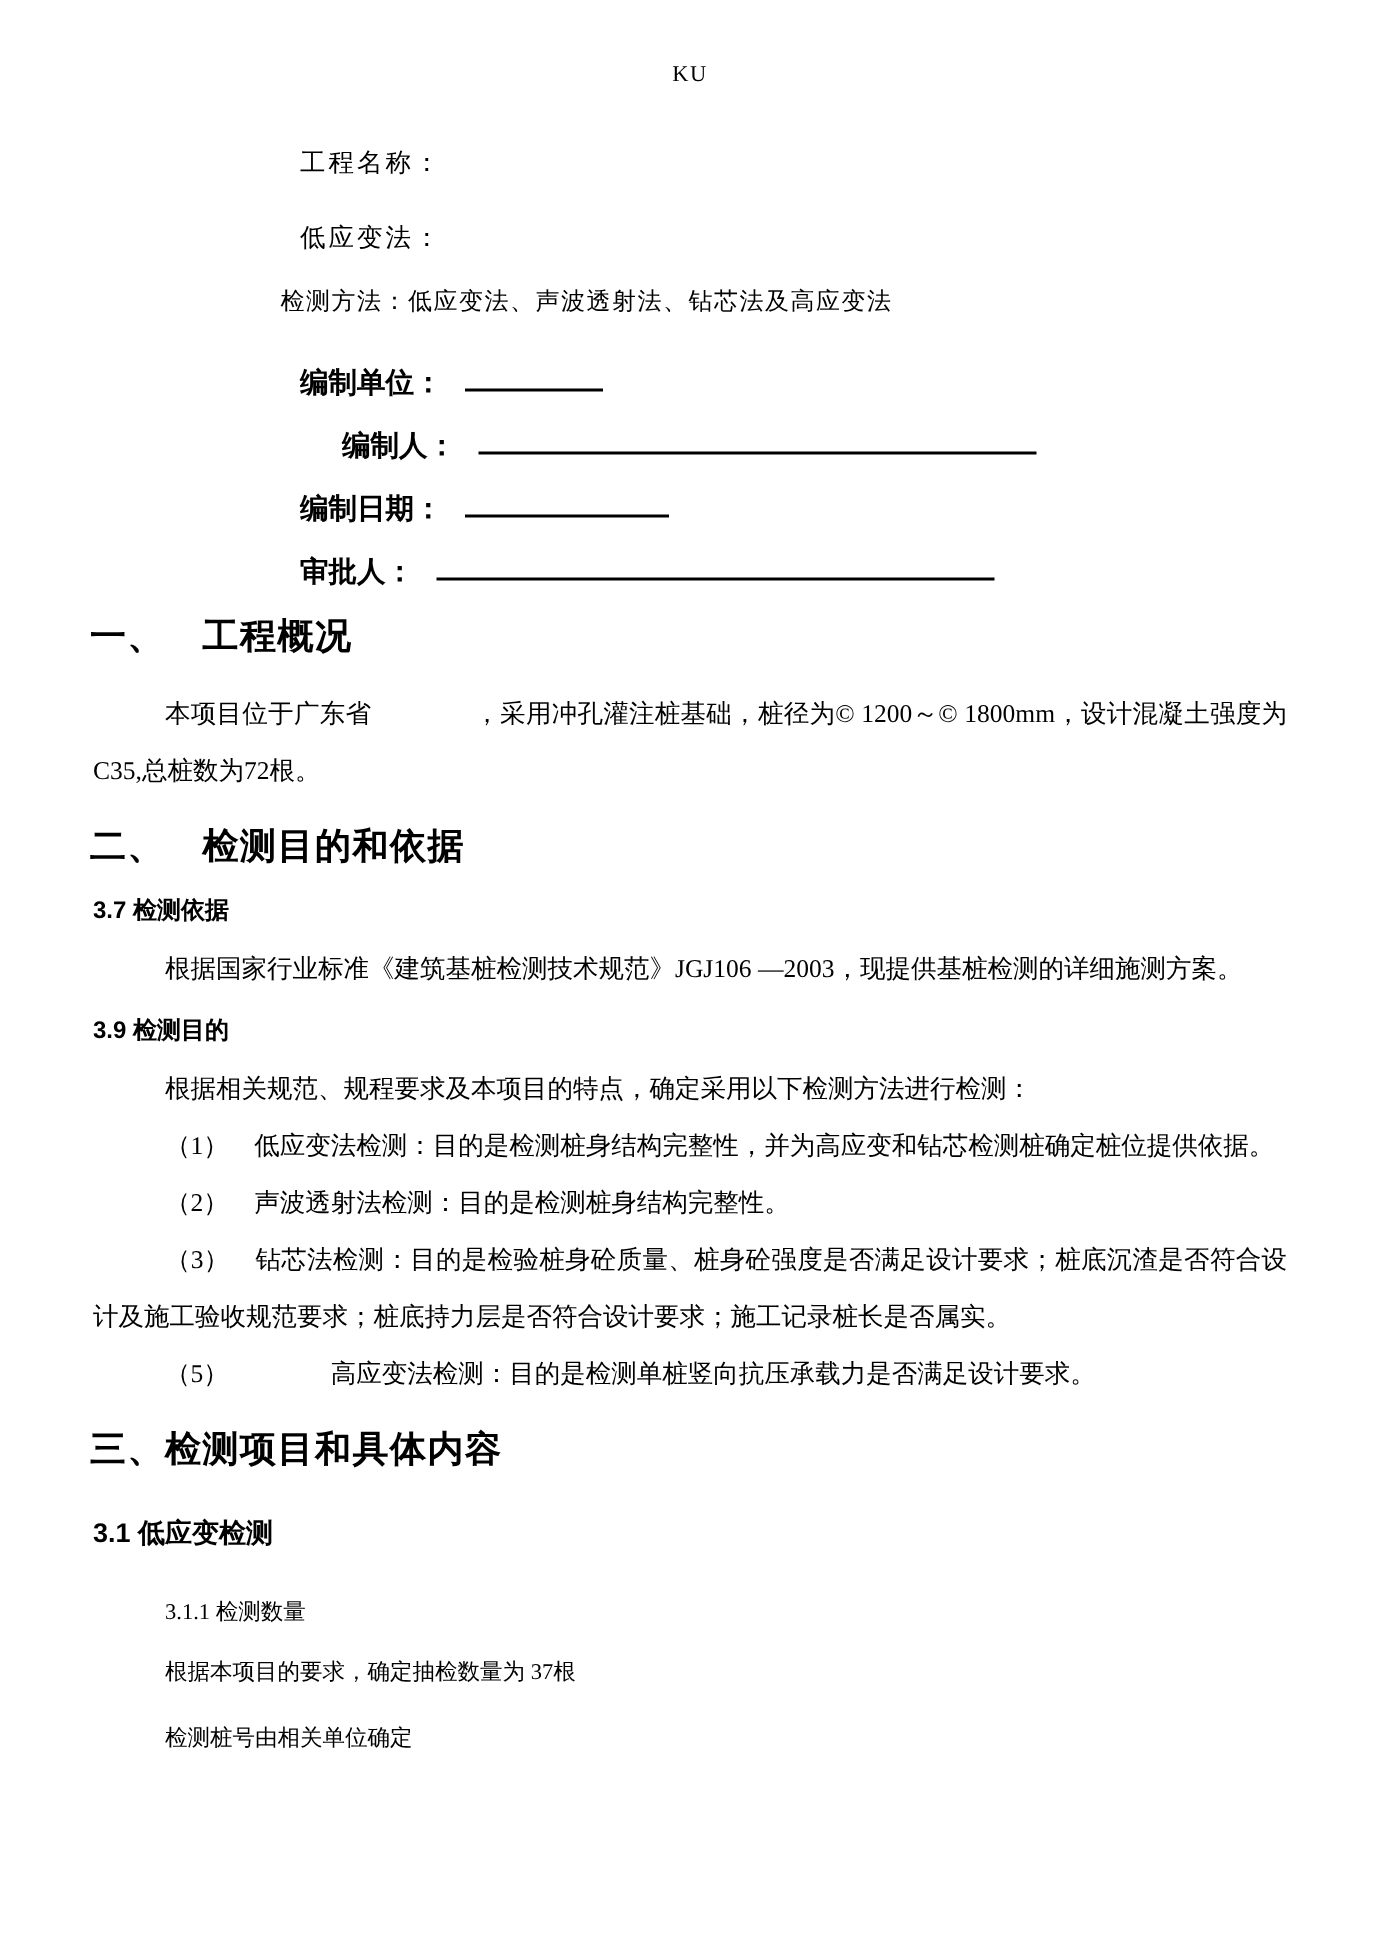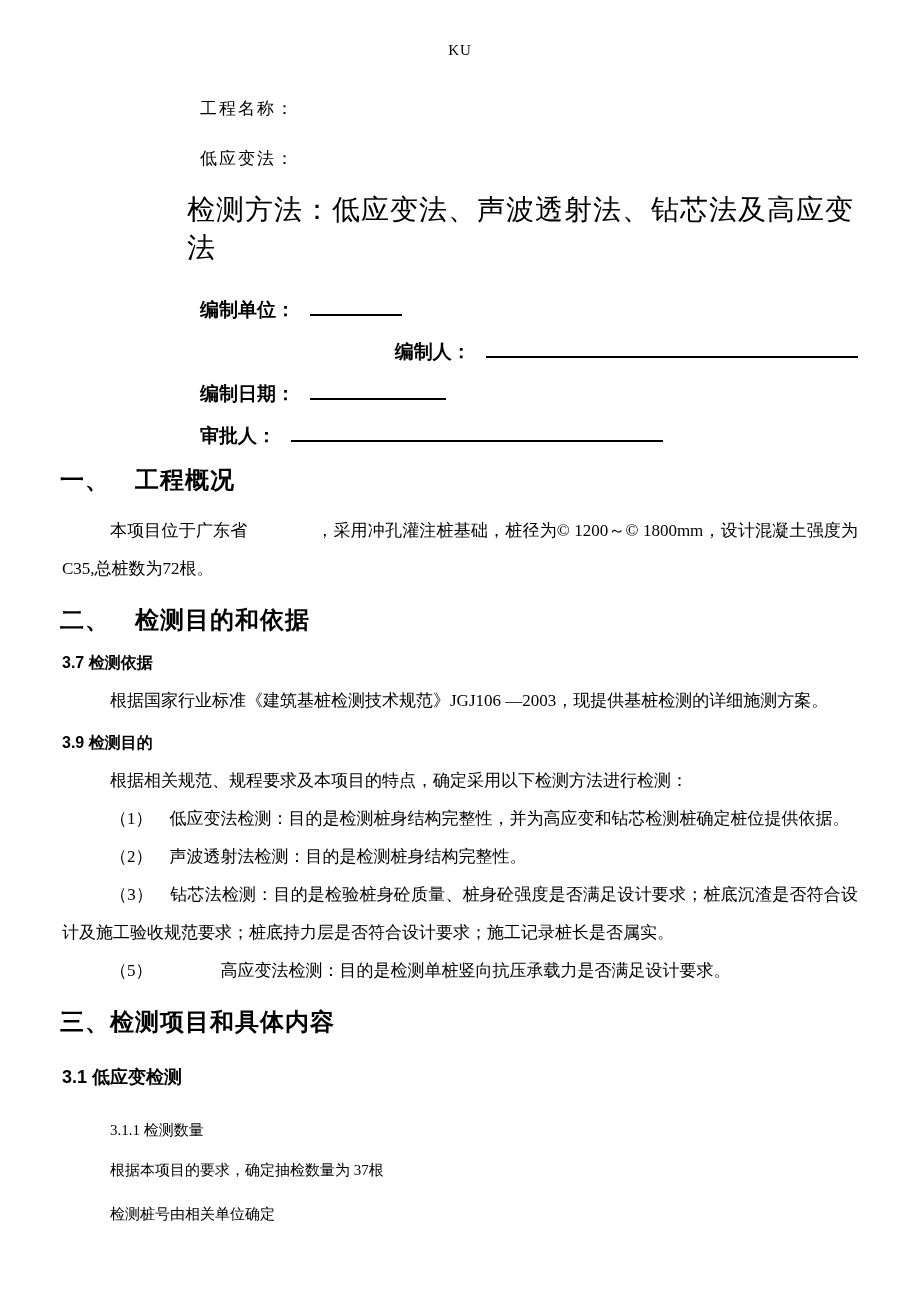--- a/index.html
+++ b/index.html
@@ -5,24 +5,24 @@
   html,body{margin:0;padding:0;background:#ffffff;}
   .page{
     position:relative;width:920px;height:1302px;background:#fff;box-sizing:border-box;
     padding:42px 62px 20px 62px;color:#000;overflow:hidden;
     font-family:"Liberation Serif","DejaVu Serif",serif;
   }
   .doc-header{text-align:center;font-size:15px;letter-spacing:1px;}
   .cover{margin-top:38px;padding-left:138px;}
   .cover-line{font-size:17px;margin-bottom:27px;letter-spacing:2px;}
   .cover-line.unit{margin-bottom:21px;}
-  .method-line{font-size:28px;margin-left:-13px;margin-bottom:28px;letter-spacing:1px;}
+  .method-line{font-size:16px;margin-left:-13px;margin-bottom:28px;letter-spacing:1px;}
   .fields{font-family:"Liberation Sans","DejaVu Sans",sans-serif;font-weight:bold;font-size:19px;}
   .field-row{margin-bottom:15px;height:27px;white-space:nowrap;}
-  .field-row.indent{margin-left:28px;text-align:right;}
+  .field-row.indent{margin-left:28px;}
   .blank{display:inline-block;border-bottom:2px solid #000;height:19px;margin-left:10px;vertical-align:baseline;}
   .blank.w-unit{width:92px;}
   .blank.w-author{width:372px;}
   .blank.w-approver{width:372px;}
   .blank.w-date{width:136px;}
   .h1{
     font-family:"Liberation Sans","DejaVu Sans",sans-serif;font-weight:bold;
     font-size:24px;line-height:32px;margin:16px 0 16px -2px;letter-spacing:1px;
   }
   .body-p{font-size:17px;line-height:38px;margin:0;text-indent:48px;text-align:justify;}

